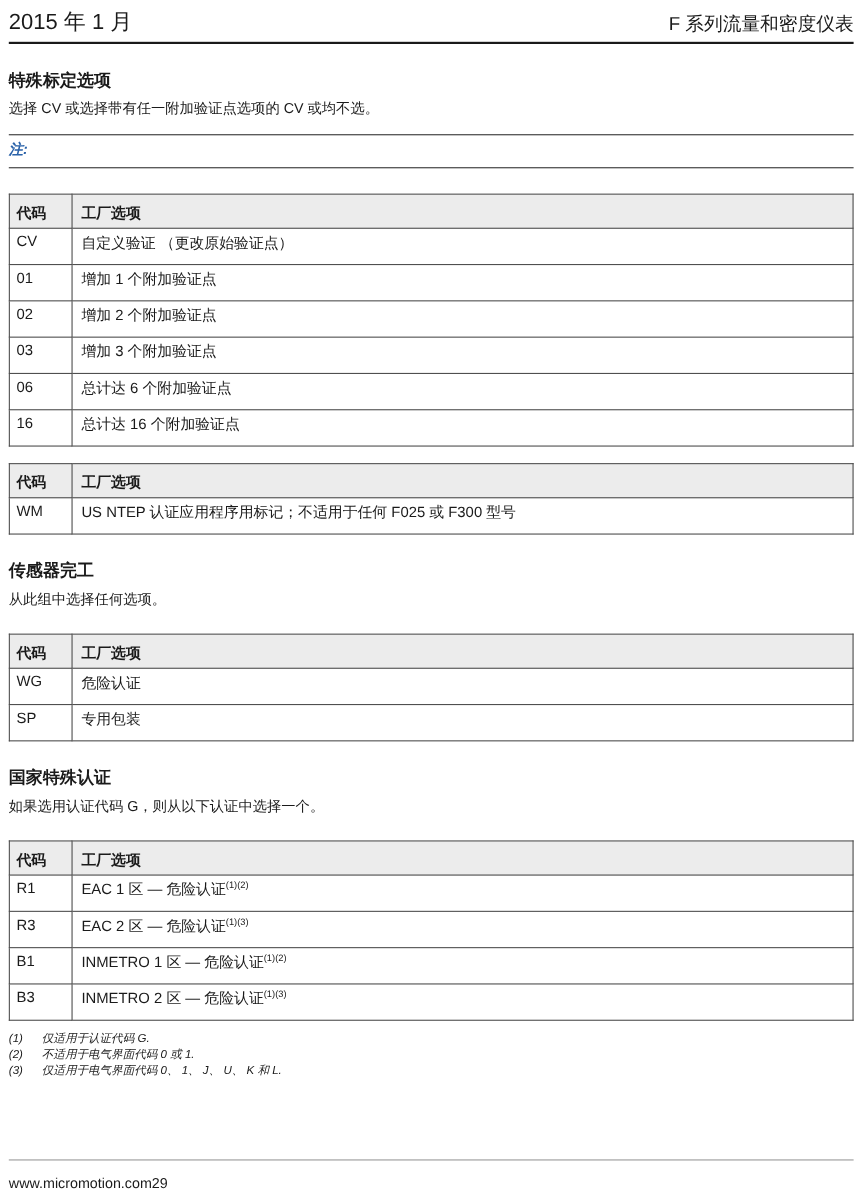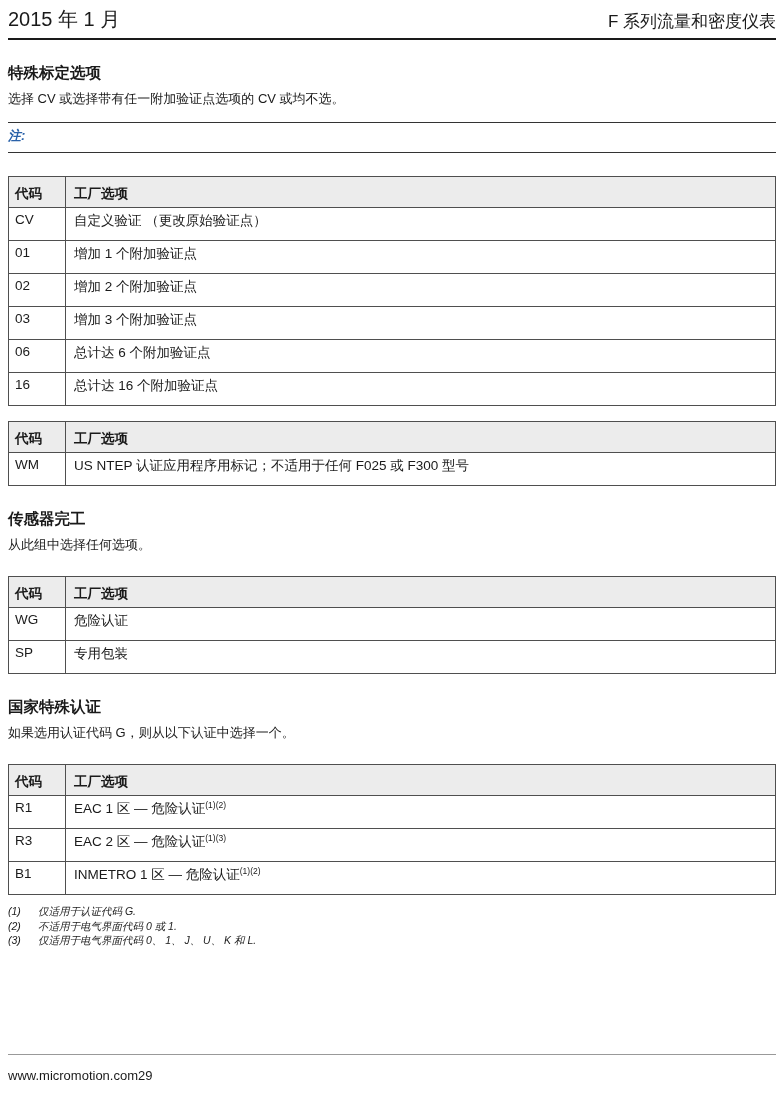--- a/index.html
+++ b/index.html
@@ -194,20 +194,24 @@
           <td class="code">R1</td>
           <td><span>EAC 1 区 — 危险认证</span><sup class="fnref">(1)(2)</sup></td>
         </tr>
         <tr>
           <td class="code">R3</td>
           <td><span>EAC 2 区 — 危险认证</span><sup class="fnref">(1)(3)</sup></td>
         </tr>
         <tr>
           <td class="code">B1</td>
           <td><span>INMETRO 1 区 — 危险认证</span><sup class="fnref">(1)(2)</sup></td>
+        </tr>
+        <tr>
+          <td class="code">B3</td>
+          <td><span>INMETRO 2 区 — 危险认证</span><sup class="fnref">(1)(3)</sup></td>
         </tr>
       </tbody>
     </table>
 
     <div class="footnotes">
       <div class="footnote">
         <span class="fn-num">(1)</span>
         <span>仅适用于认证代码 G.</span>
       </div>
       <div class="footnote">

